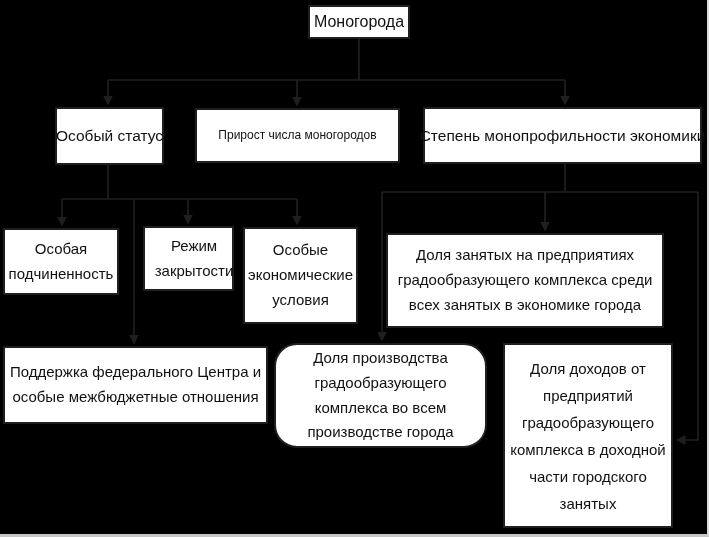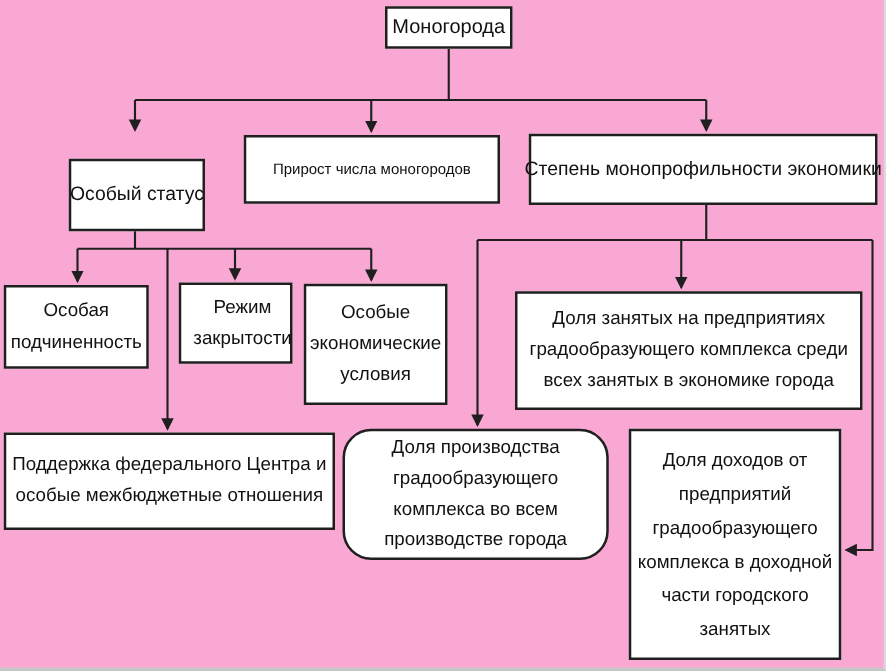--- a/index.html
+++ b/index.html
@@ -1,19 +1,19 @@
 <!DOCTYPE html>
 <html lang="ru"><head>
 <meta charset="utf-8">
 <style>
   html,body{margin:0;padding:0;background:#ffffff;}
   .canvas{
     position:relative;
     width:709px;height:537px;
-    background:#f9a8d4;
+    background:#000000;
     font-family:"Liberation Sans", sans-serif;
     color:#111;
     overflow:hidden;
     box-sizing:border-box;
     border-right:2px solid #d9d9d9;
     border-bottom:3px solid #c6c6c6;
   }
   .wires{position:absolute;left:0;top:0;}
   .node{
     position:absolute;
@@ -22,30 +22,30 @@
     border:2px solid #1f1f1f;
     display:flex;align-items:center;justify-content:center;
     text-align:center;
     font-size:15px;
     line-height:1.65;
     padding:2px 3px;
   }
   
   #n-root{left:308px;top:5px;width:102px;height:34px;font-size:16px;white-space:nowrap;line-height:1.1;}
   
-  #n-status{left:55px;top:107px;width:109px;height:58px;font-size:15.5px;white-space:nowrap;line-height:1.1;margin-top:20px;}
+  #n-status{left:55px;top:107px;width:109px;height:58px;font-size:15.5px;white-space:nowrap;line-height:1.1;}
   #n-growth{left:195px;top:108px;width:205px;height:55px;font-size:12px;white-space:nowrap;line-height:1.1;}
   #n-degree{left:423px;top:107px;width:279px;height:57px;font-size:15.5px;white-space:nowrap;line-height:1.1;}
   
   #n-subordination{left:3px;top:228px;width:116px;height:67px;}
   #n-closed{left:143px;top:226px;width:91px;height:65px;padding-left:14px;}
   #n-economic{left:243px;top:227px;width:115px;height:97px;text-align:center;}
   #n-support{left:3px;top:346px;width:265px;height:78px;}
   #n-production{left:274px;top:343px;width:213px;height:105px;border-radius:23px;}
-  #n-employed{left:412px;top:233px;width:278px;height:95px;}
+  #n-employed{left:386px;top:233px;width:278px;height:95px;}
   #n-income{left:503px;top:343px;width:170px;height:185px;line-height:1.8;}
 </style>
 </head>
 <body>
 
 <div class="canvas">
 
   <svg class="wires" width="709" height="537" viewBox="0 0 709 537" aria-hidden="true">
     <defs>
       <marker id="arrow" viewBox="0 0 10 10" refX="8.5" refY="5" markerWidth="10" markerHeight="11" markerUnits="userSpaceOnUse" orient="auto-start-reverse">

